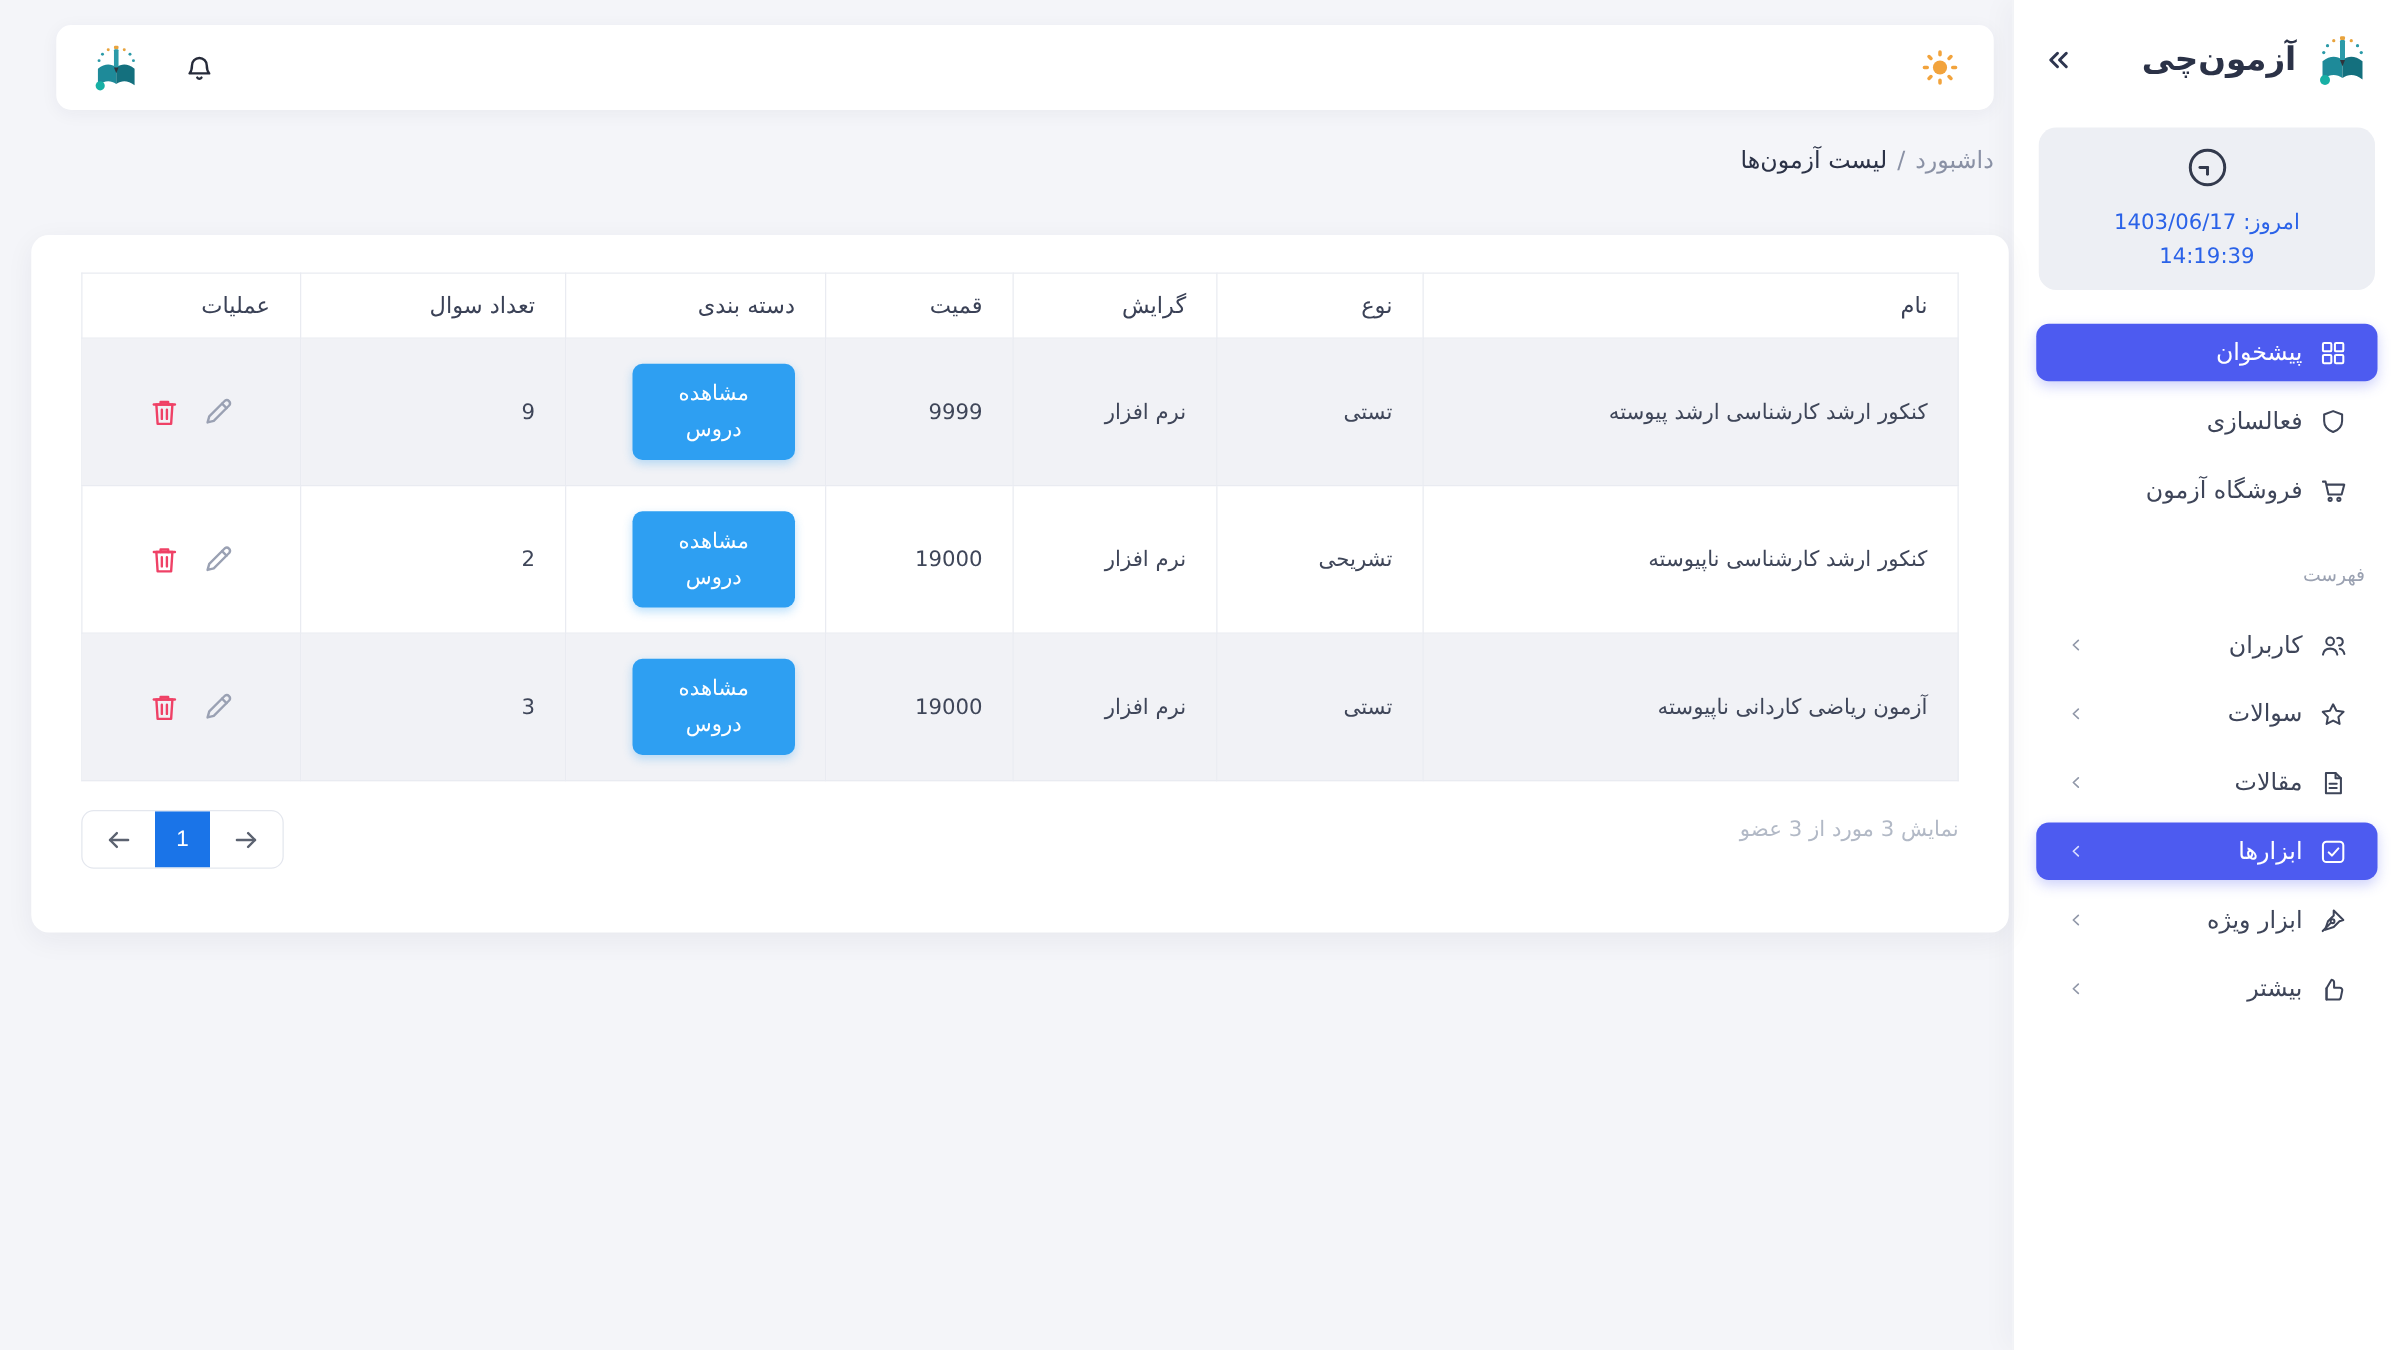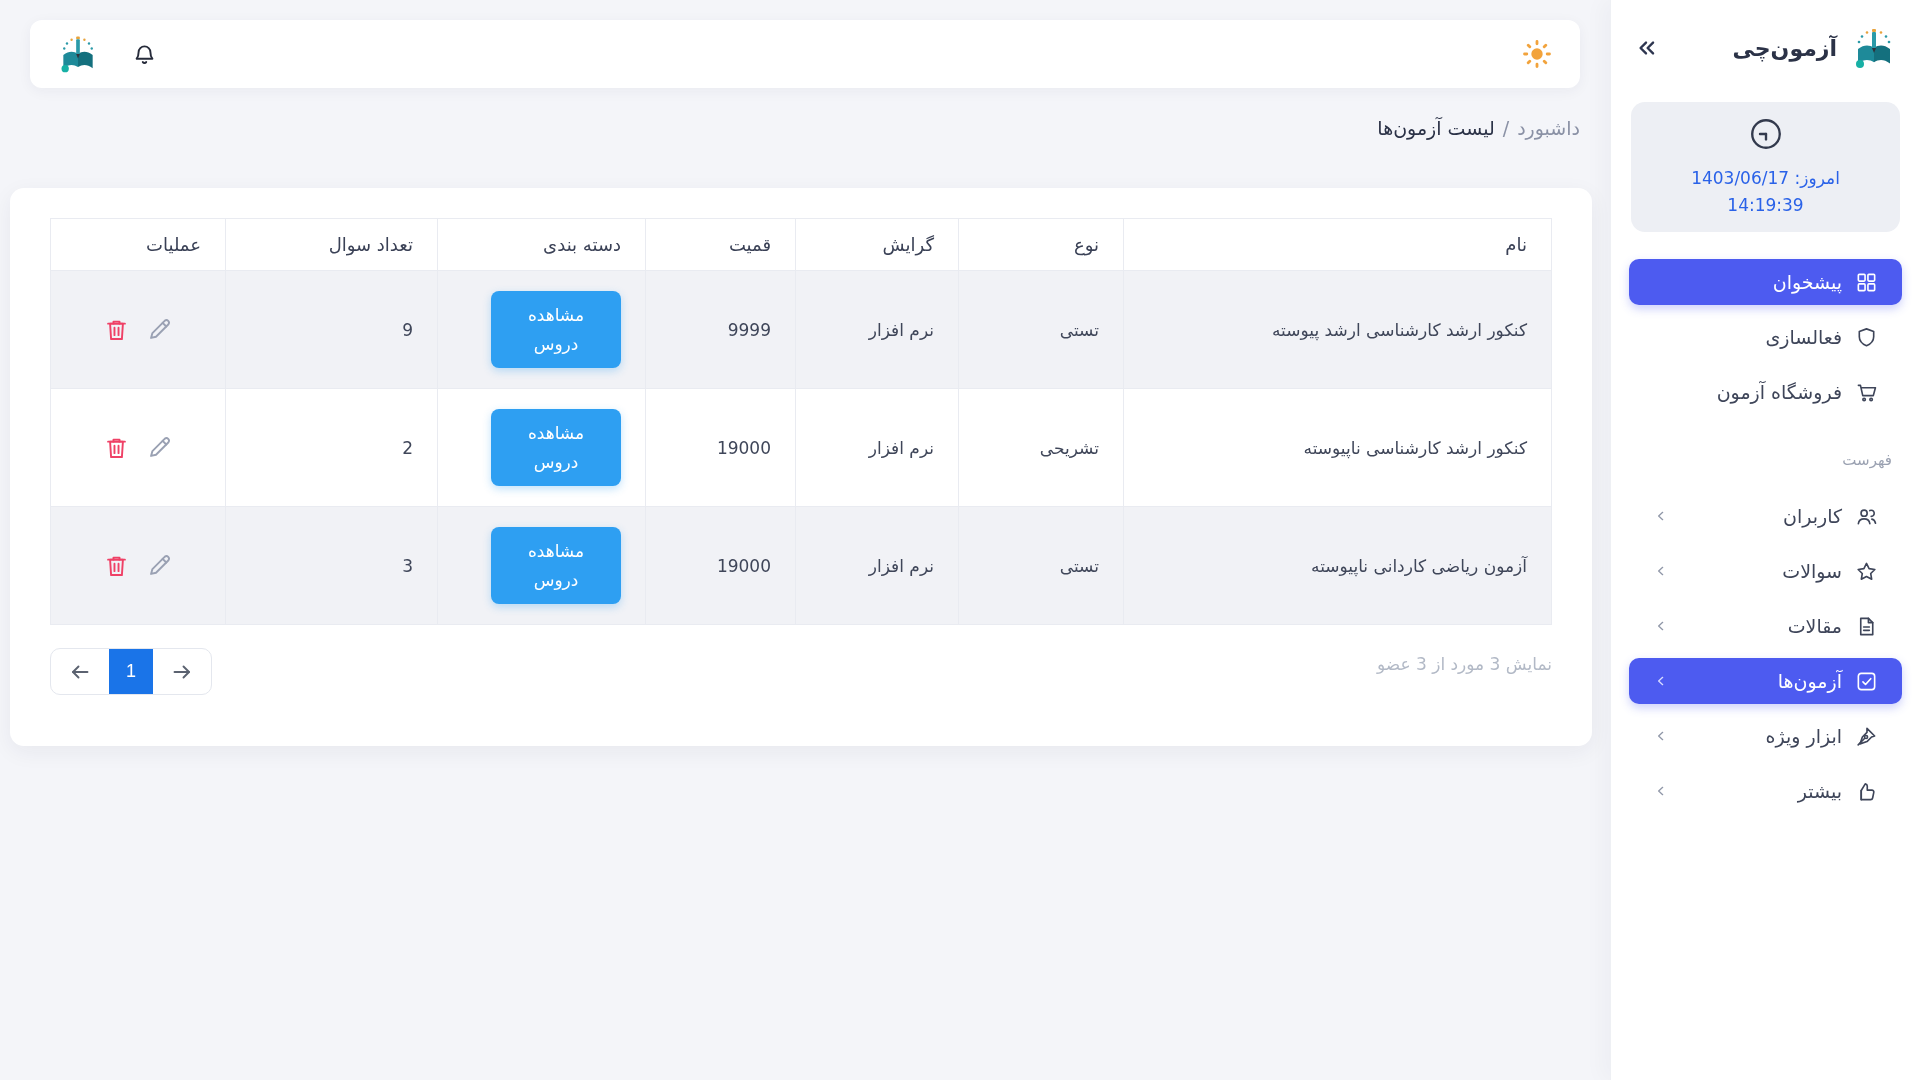--- a/index.html
+++ b/index.html
@@ -12,21 +12,21 @@
   .icon-stroke { fill:none; stroke:currentColor; stroke-width:1.7; stroke-linecap:round; stroke-linejoin:round; }
 
   
   .sidebar {
     position:absolute; top:0; right:0; width:310px; height:1080px;
     background:#ffffff; border-left:1px solid #eef0f4;
     box-shadow:-8px 0 20px rgba(30,40,70,.03); padding:24px 18px 0;
   }
   .sb-header { display:flex; align-items:center; gap:13px; padding:0 4px; }
   .sb-logo { width:48px; height:48px; flex:0 0 auto; }
-  .sb-title { font-size:22px; font-weight:bold; color:#2b3247; letter-spacing:-.5px; }
+  .sb-title { font-size:26px; font-weight:bold; color:#2b3247; letter-spacing:-.5px; }
   .collapse-btn { margin-right:auto; color:#2e3650; cursor:pointer; background:none; border:none; }
   .collapse-btn svg { width:26px; height:26px; }
 
   .date-card {
     margin:30px 2px 0; background:#edeff4; border-radius:14px;
     padding:13px 16px; display:flex; align-items:center; gap:12px; min-height:82px;flex-direction:column;
   }
   .clock-wrap { color:#333a4d; flex:0 0 auto; }
   .clock-wrap svg { width:38px; height:38px; }
   .date-lines { flex:1; text-align:center; color:#2a62e8; font-size:17px; line-height:1.6; font-weight:500; }
@@ -39,21 +39,21 @@
   }
   .menu-item .mi-icon { width:23px; height:23px; color:inherit; flex:0 0 auto; }
   .menu-item .mi-icon svg { width:100%; height:100%; }
   .mi-chevron { margin-right:auto; color:#9097a8; display:flex; }
   .mi-chevron svg { width:16px; height:16px; stroke-width:2; }
   .menu-item.active { background:#4d5bf0; color:#ffffff; box-shadow:0 4px 10px rgba(77,91,240,.28); }
   .menu-item.active .mi-chevron { color:#d9ddff; }
   .menu-section { font-size:15px; color:#9aa1b1; margin:36px 10px 24px; text-align:right; }
 
   
-  .content { position:absolute; top:0; left:0; width:1864px; height:1080px; }
+  .content { position:absolute; top:0; left:15px; width:1864px; height:1080px; }
 
   .topbar {
     position:absolute; top:20px; left:30px; width:1550px; height:68px;
     background:#fff; border-radius:12px; box-shadow:0 3px 14px rgba(30,40,70,.05);
     display:flex; direction:ltr; align-items:center; padding:0 26px;
   }
   .tb-logo { width:44px; height:44px; }
   .bell-btn { margin-left:30px; color:#262b3a; background:none; border:none; cursor:pointer; }
   .bell-btn svg { width:29px; height:29px; stroke-width:1.6; }
   .tb-spacer { flex:1; }
@@ -244,21 +244,21 @@
       </span>
     </a>
 
     <a class="menu-item active">
       <span class="mi-icon">
         <svg class="icon-stroke" viewBox="0 0 24 24">
             <rect x="3.5" y="3.5" width="17" height="17" rx="3"></rect>
             <path d="M8.3 12.4l2.7 2.7 5.4-6"></path>
           </svg>
       </span>
-      <span class="mi-label">آزمون‌ها</span>
+      <span class="mi-label">ابزار‌ها</span>
       <span class="mi-chevron">
         <svg class="icon-stroke" viewBox="0 0 24 24">
             <path d="M14.5 6.5L8.5 12l6 5.5"></path>
           </svg>
       </span>
     </a>
 
 
 
     <a class="menu-item">

